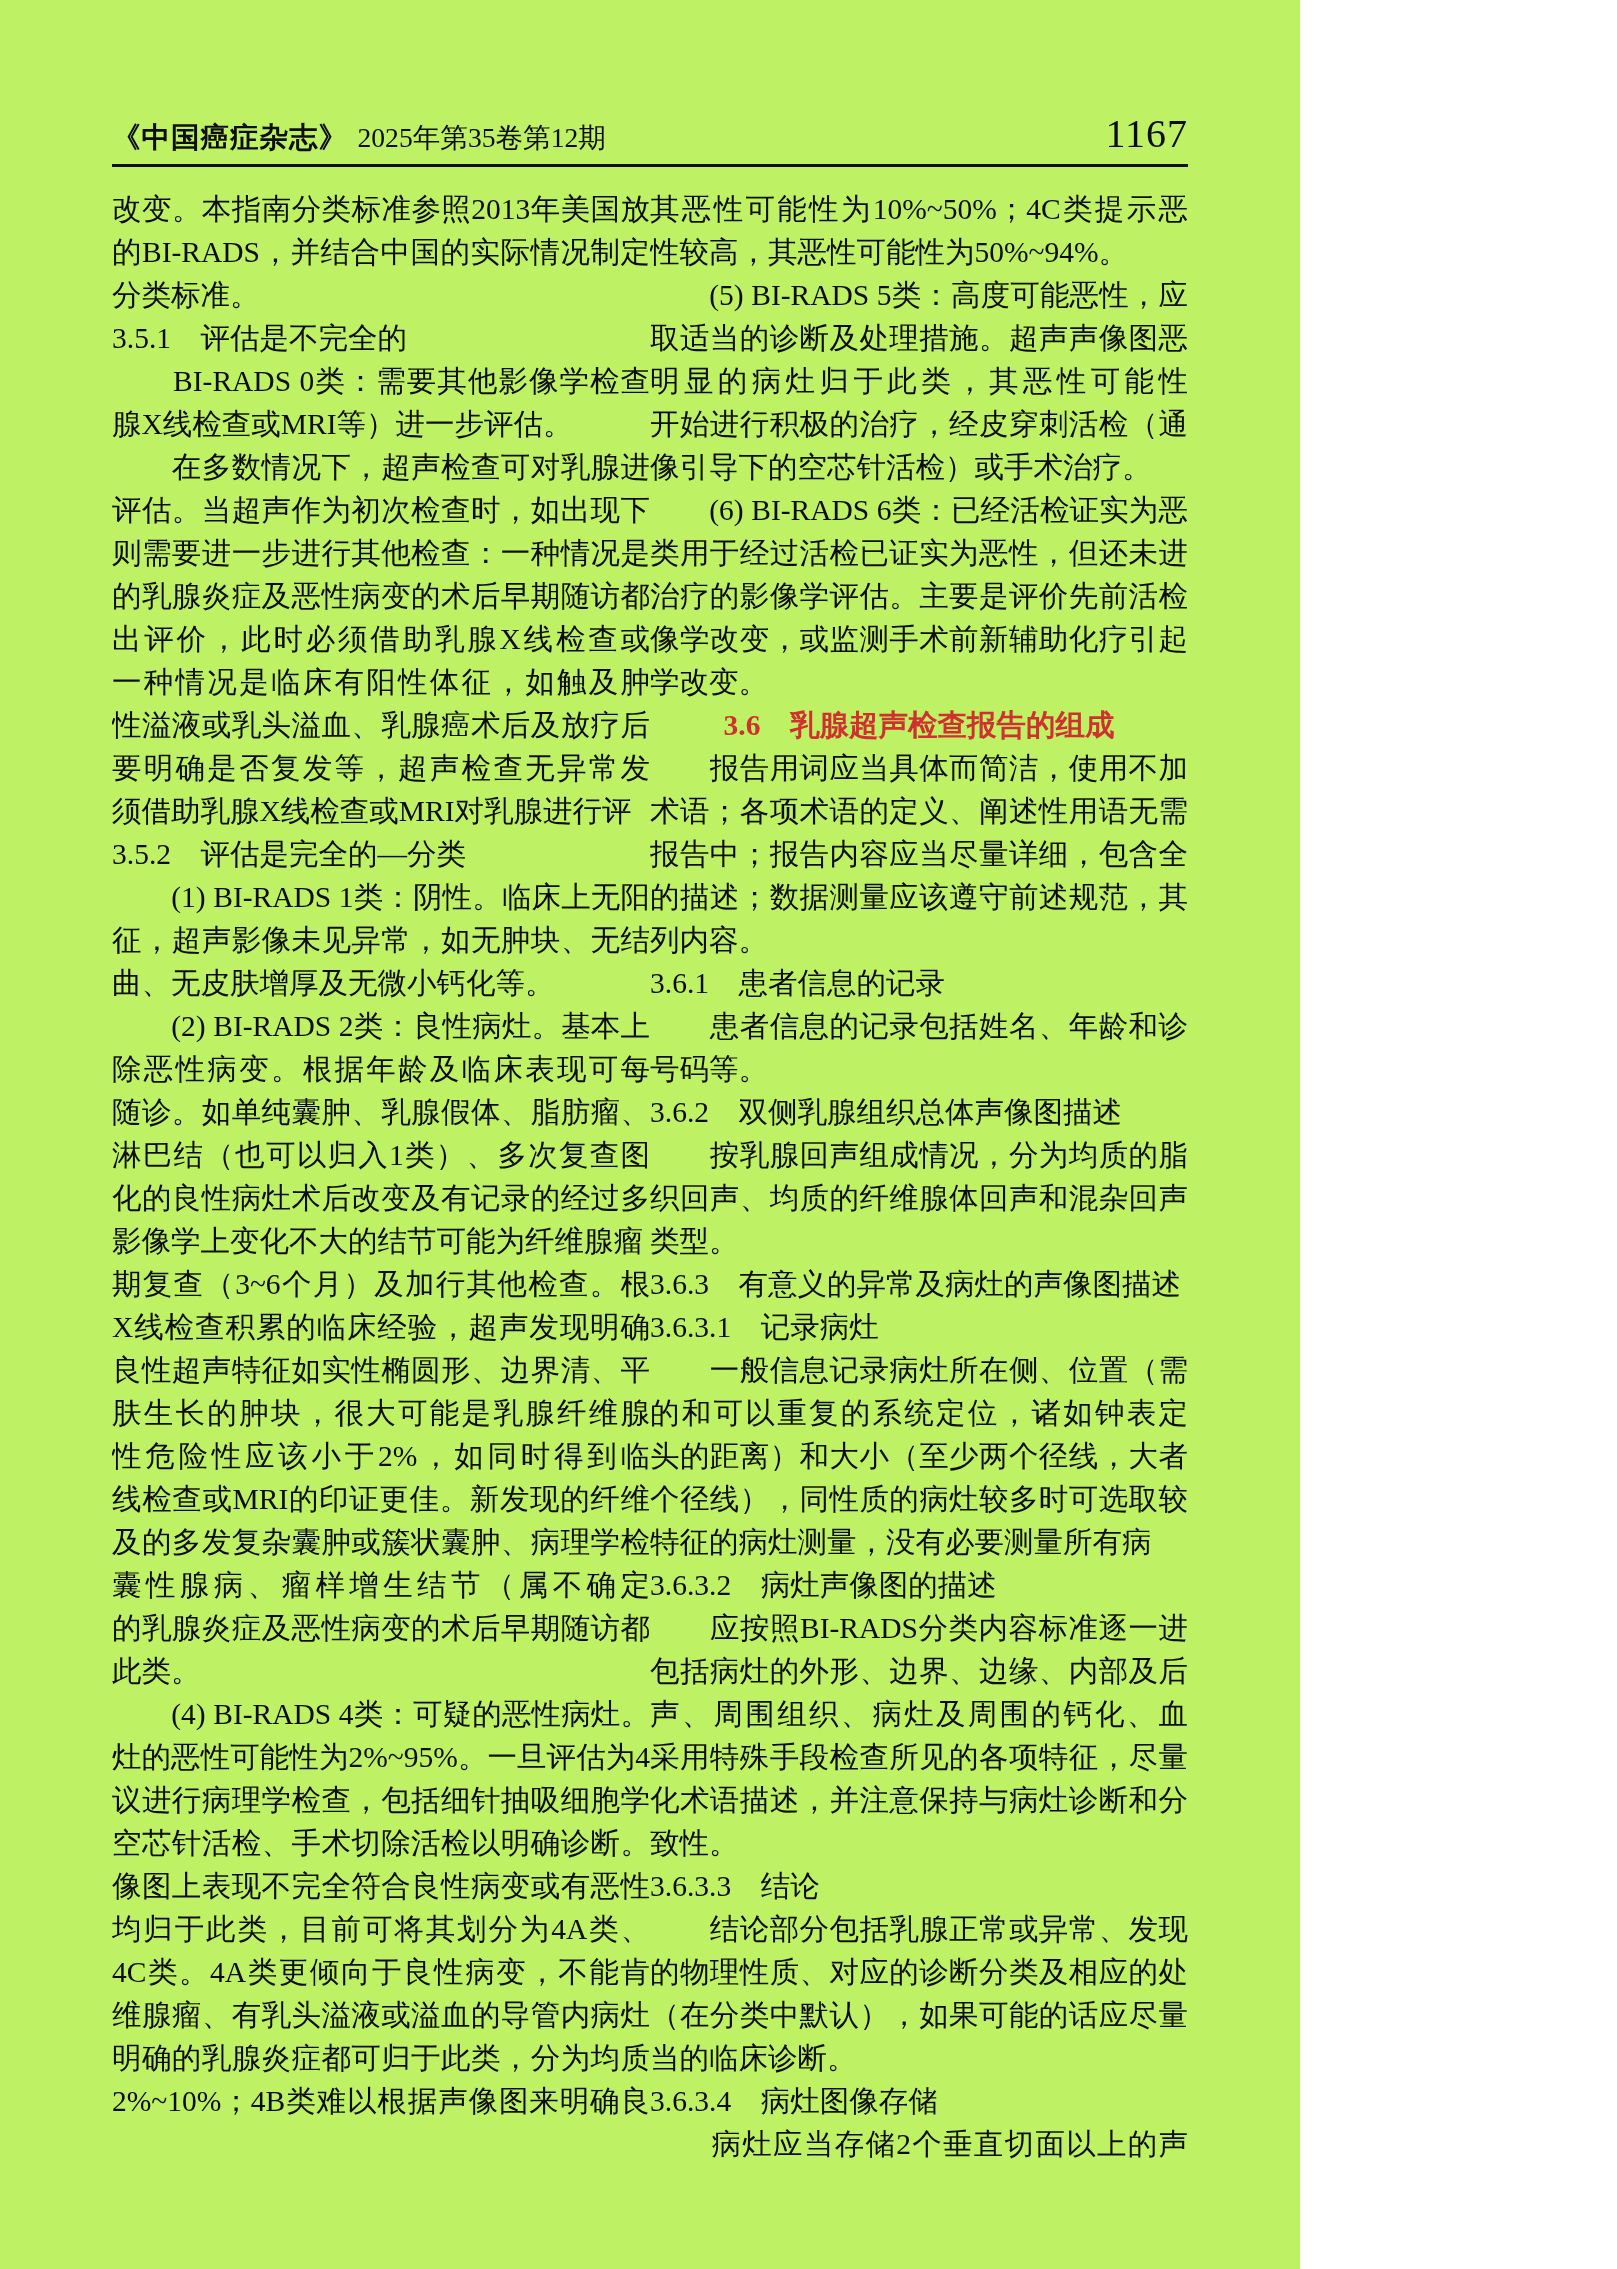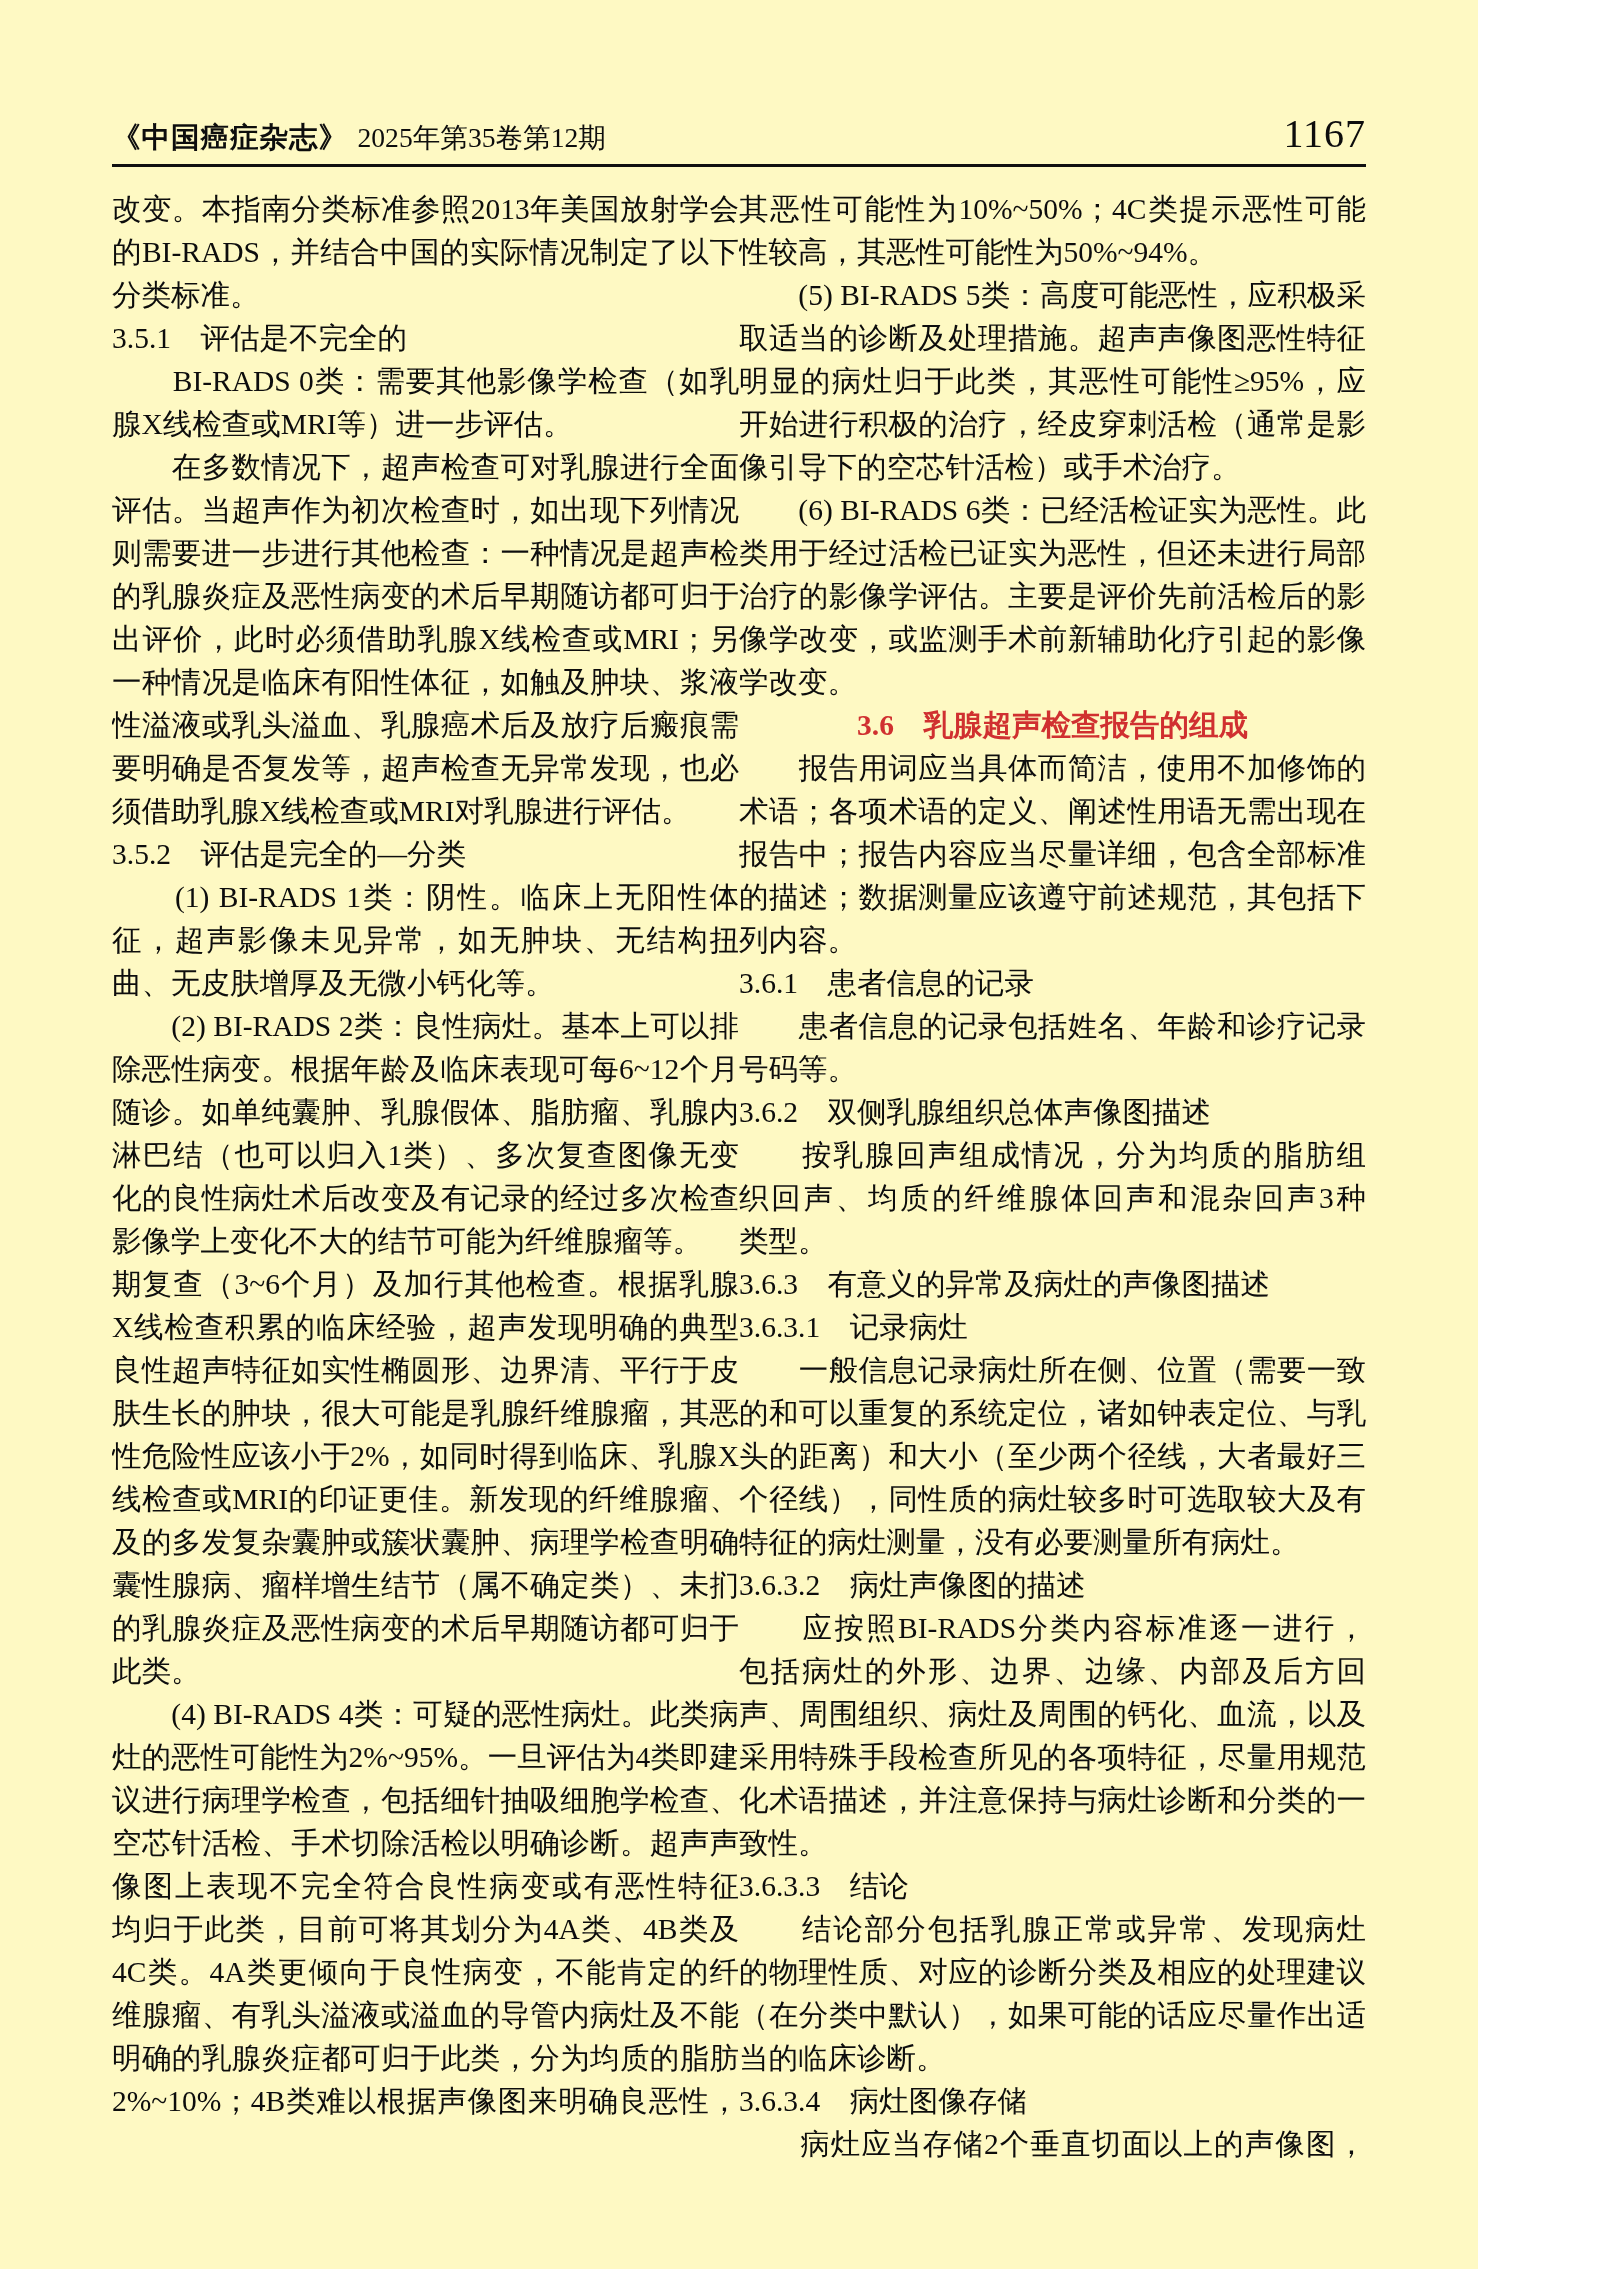--- a/index.html
+++ b/index.html
@@ -1,17 +1,17 @@
 <!DOCTYPE html>
 <html style="font-size:15px"><head>
 <meta charset="utf-8">
 <style>
   html,body { margin:0; padding:0; background:#ffffff; }
   .page {
-    position:relative; width:1478px; height:2269px; background:#fef9c3;
+    position:relative; width:1300px; height:2269px; background:#bef264;
     box-sizing:border-box; padding:0 112px;
     font-family:"Liberation Serif","DejaVu Serif",serif;
     color:#0d0d0d; overflow:hidden;
   }
   .header { display:flex; justify-content:space-between; align-items:baseline; padding-top:110px; }
   .header-left { font-size:28.5px; white-space:pre; }
   .journal-title { font-weight:bold; letter-spacing:1px; }
   .journal-issue { font-size:27.6px; margin-left:9.5px; }
   .page-number { font-size:40px; letter-spacing:1px; }
   .rule { border-bottom:3.8px solid #101010; margin-top:6.7px; }

